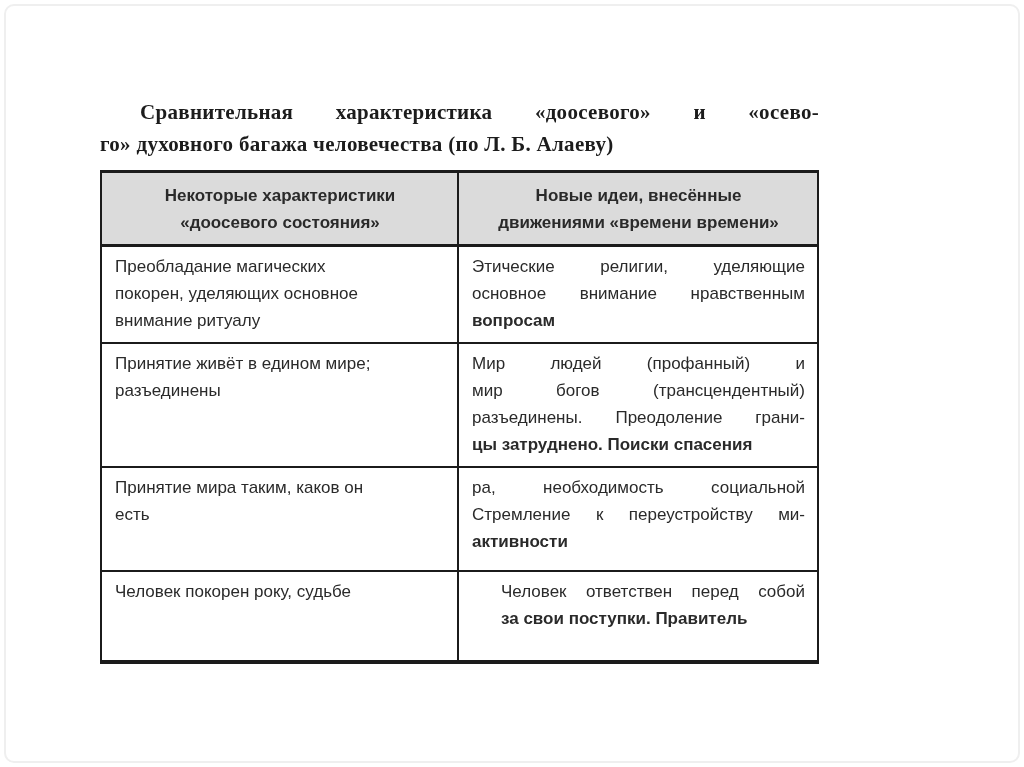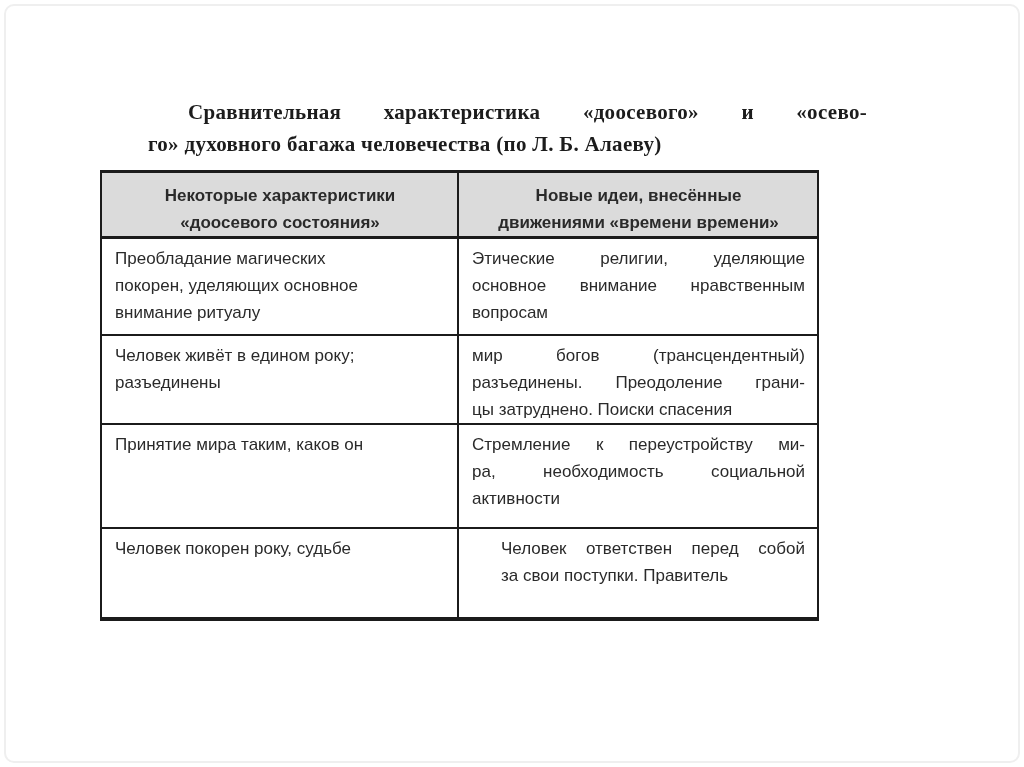--- a/index.html
+++ b/index.html
@@ -25,21 +25,20 @@
     position: absolute;
     left: 100px;
     top: 96px;
     width: 719px;
     font-family: "Liberation Serif", "DejaVu Serif", serif;
     font-weight: bold;
     font-size: 21px;
     line-height: 32px;
     color: var(--title-text, #1c1c1c);
     letter-spacing: 0.3px;
-    margin-left: 48px;
   }
   .title-line { text-align: justify; text-align-last: justify; white-space: nowrap; }
   .title-line:first-child { text-indent: 40px; }
   .title-line:last-child { text-align-last: left; }
 
   
   .cmp-table {
     position: absolute;
     left: 100px;
     top: 170px;
@@ -60,29 +59,29 @@
     font-size: 17px;
   }
   .tbody .trow { min-height: 80px; }
   .tbody .trow + .trow { border-top: 2px solid var(--border, #1b1b1b); }
   .tbody .trow:nth-child(1) { min-height: 95px; }
   .tbody .trow:nth-child(2) { min-height: 80px; }
   .tbody .trow:nth-child(3) { min-height: 104px; }
   .tbody .trow:nth-child(4) { min-height: 90px; gap: 29px; }
   .tbody .trow:nth-child(5) { min-height: 82px; border-radius: 18px; }
 
-  .cell { padding: 6px 12px 0 13px; }
+  .cell { padding: 6px 12px 8px 13px; }
   .cell-left  { width: 357px; border-right: 2px solid var(--border, #1b1b1b); }
   .cell-right { flex: 1; }
 
   .thead .cell { padding-top: 9px; }
   .hline { text-align: center; }
   .lline { text-align: left; }
   .rline { text-align: justify; text-align-last: justify; }
-  .rline:last-child { text-align-last: left; }
+  .rline:last-child { text-align-last: left; font-weight: bold; }
 </style>
 </head>
 <body>
 
 <div class="frame"></div>
 
 <div class="title">
     <div class="title-line">Сравнительная характеристика «доосевого» и «осево-</div>
     <div class="title-line">го» духовного багажа человечества (по Л. Б. Алаеву)</div>
   </div>
@@ -108,37 +107,39 @@
     <div class="cell cell-right">
           <div class="rline">Этические религии, уделяющие</div>
           <div class="rline">основное внимание нравственным</div>
           <div class="rline">вопросам</div>
         </div>
   </div>
 
 
   <div class="trow">
     <div class="cell cell-left">
-          <div class="lline">Человек живёт в едином року;</div>
+          <div class="lline">Принятие живёт в едином мире;</div>
           <div class="lline">разъединены</div>
         </div>
     <div class="cell cell-right">
+          <div class="rline">Мир людей (профанный) и</div>
           <div class="rline">мир богов (трансцендентный)</div>
           <div class="rline">разъединены. Преодоление грани-</div>
           <div class="rline">цы затруднено. Поиски спасения</div>
         </div>
   </div>
 
   <div class="trow">
     <div class="cell cell-left">
           <div class="lline">Принятие мира таким, каков он</div>
+          <div class="lline">есть</div>
         </div>
     <div class="cell cell-right">
+          <div class="rline">ра, необходимость социальной</div>
           <div class="rline">Стремление к переустройству ми-</div>
-          <div class="rline">ра, необходимость социальной</div>
           <div class="rline">активности</div>
         </div>
   </div>
 
   <div class="trow">
     <div class="cell cell-left">
           <div class="lline">Человек покорен року, судьбе</div>
         </div>
     <div class="cell cell-right">
           <div class="rline">Человек ответствен перед собой</div>

